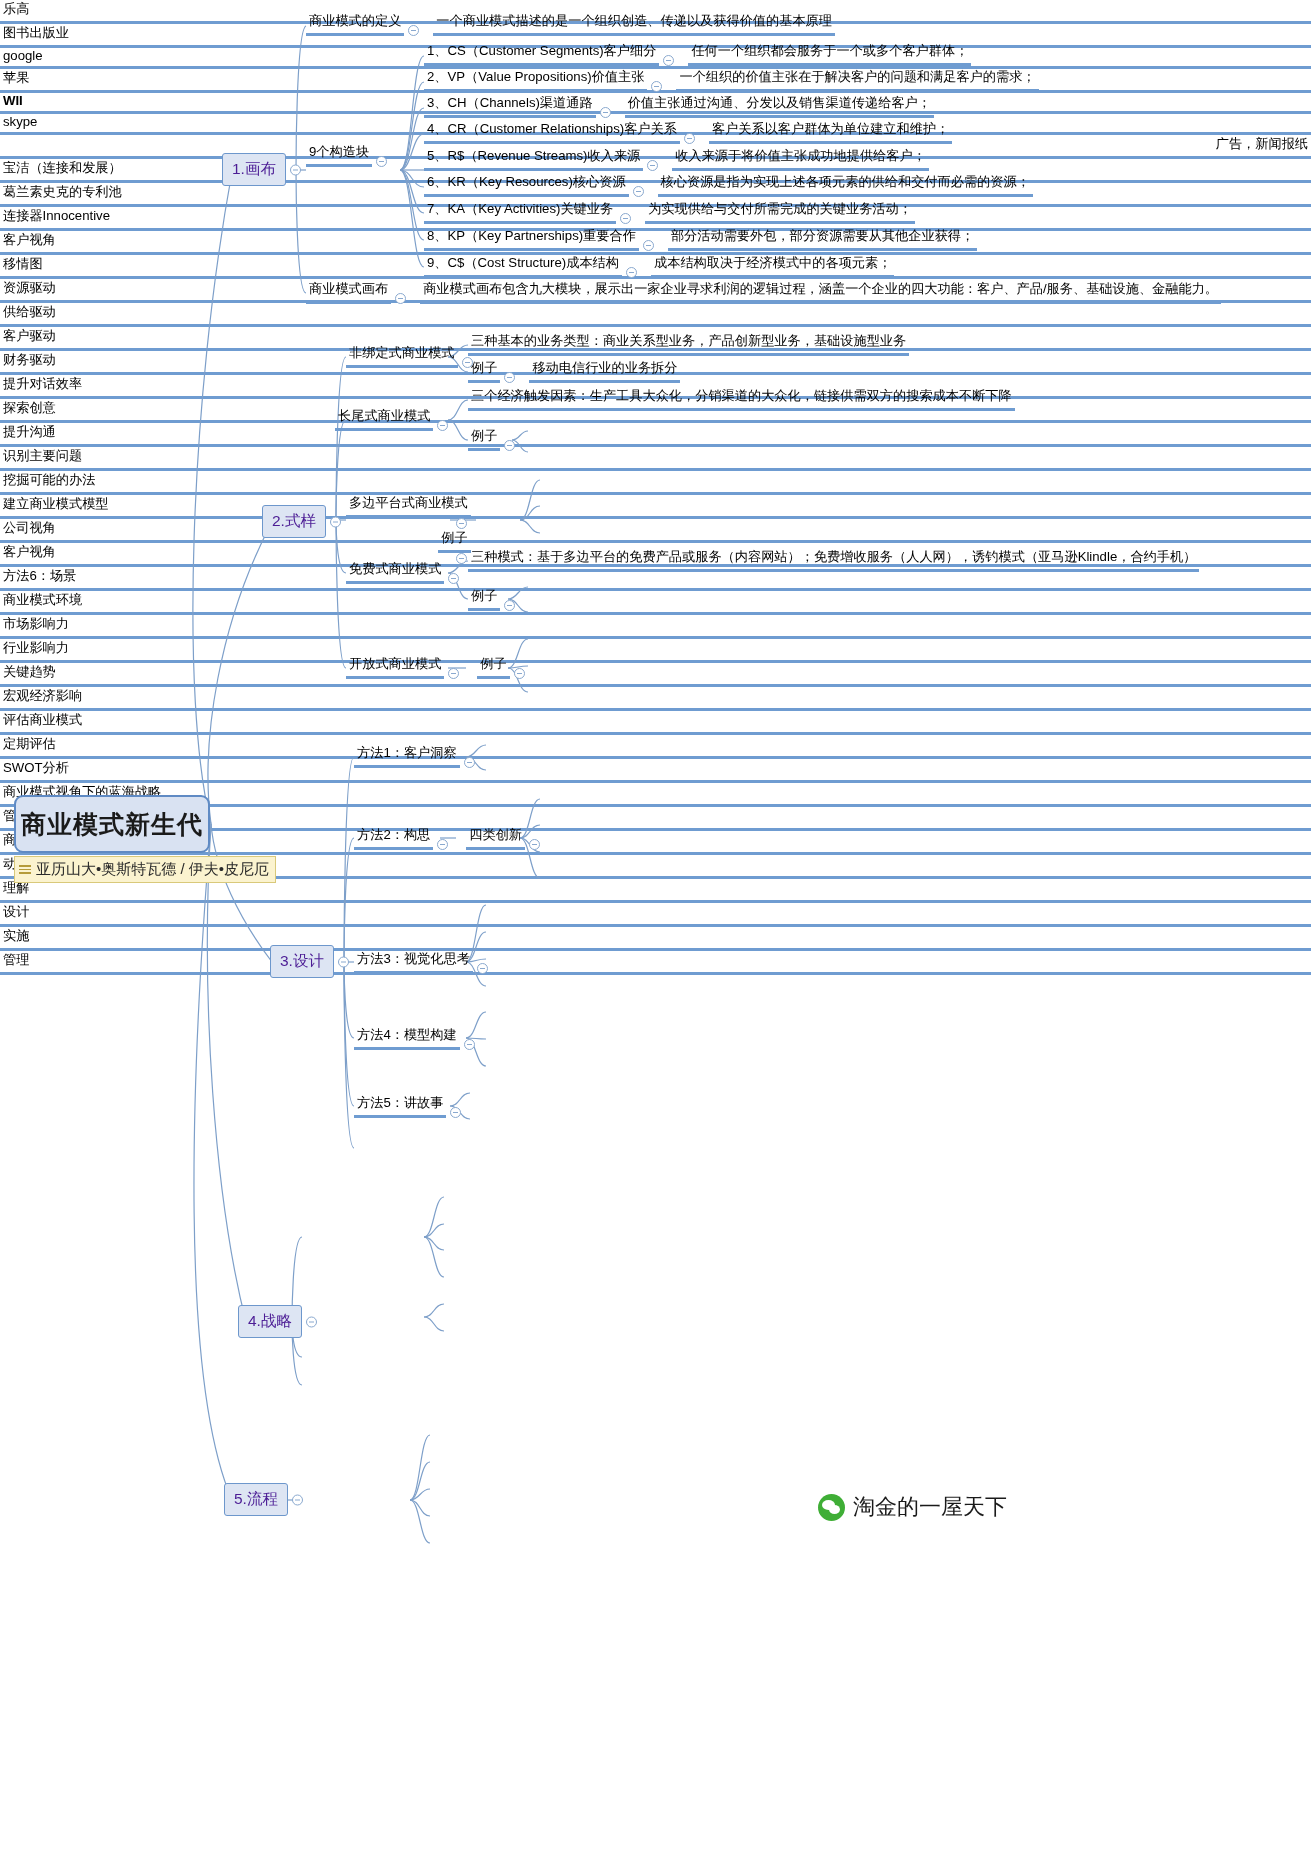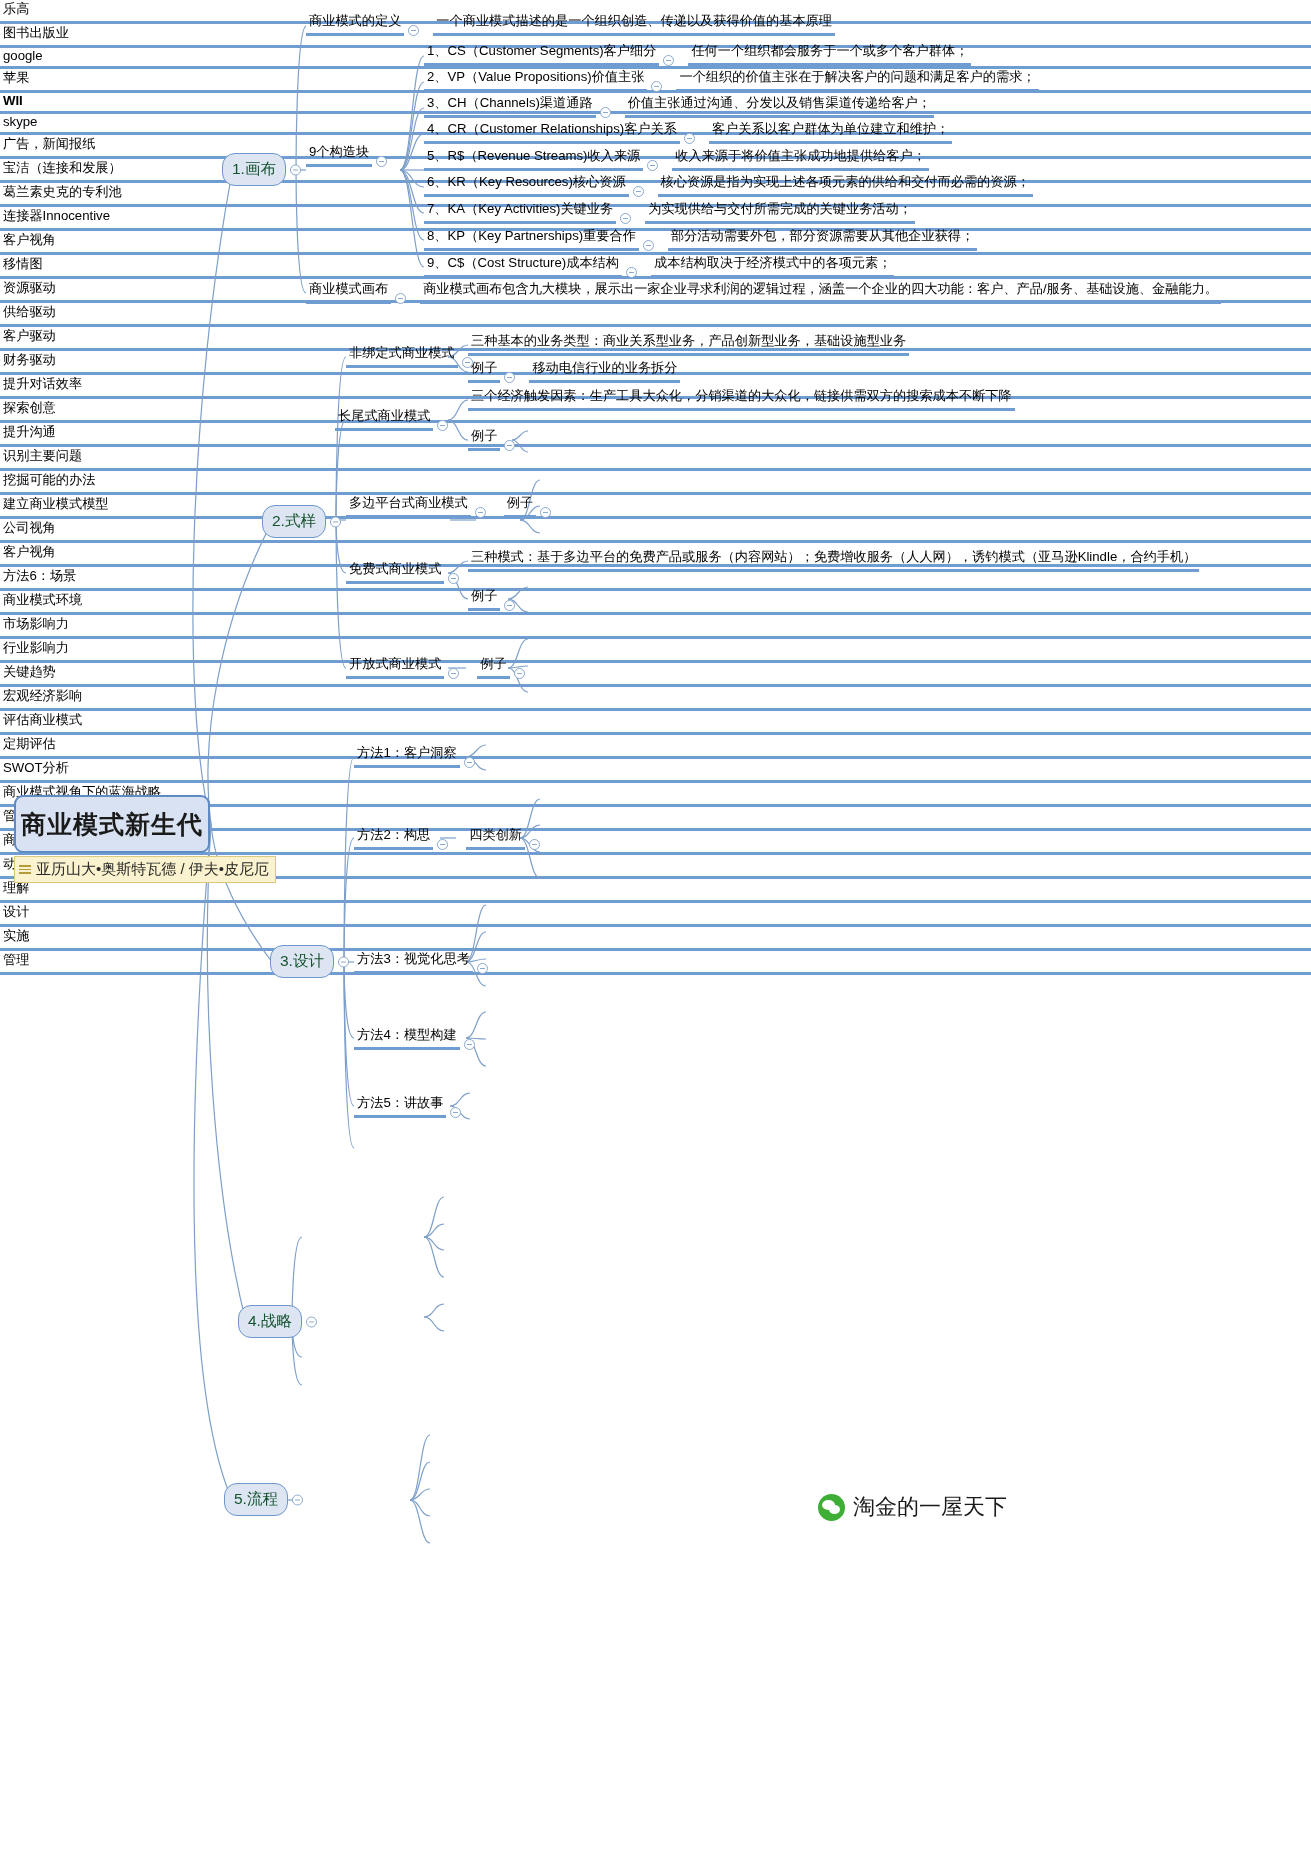--- a/index.html
+++ b/index.html
@@ -67,24 +67,24 @@
     display: flex; align-items: center; gap: 5px;
   }
   .notebars { display: inline-block; width: 12px; }
   .notebars i { display: block; height: 1.5px; background: #b59b3a; margin: 2px 0; }
 
   
   .branch {
     position: absolute;
     background: #dde5f3;
     border: 1.6px solid #6d97cc;
-    border-radius: 13px;
+    border-radius: 3px;
     padding: 5px 9px;
     font-size: 15.5px;
-    color: #14532d;
+    color: #4c1d95;
   }
   .branch .toggle { position: absolute; right: -16px; top: 50%; transform: translateY(-50%); margin: 0; }
 
   
   .footer {
     position: absolute;
     left: 818px; top: 1492px;
     display: flex; align-items: center; gap: 8px;
     font-size: 22px; color: #1a1a1a; font-weight: 500;
   }
@@ -325,21 +325,21 @@
   <div class="rowwrap" style="left:468px; top:387px;">
     <span class="leaf">三个经济触发因素：生产工具大众化，分销渠道的大众化，链接供需双方的搜索成本不断下降</span>
   </div>
   <div class="rowwrap" style="left:468px; top:427px;">
     <span class="leaf">例子</span>
     <span class="toggle"></span>
   </div>
   <div class="leaf" style="left:528px; top:419px;">乐高</div>
   <div class="leaf" style="left:528px; top:440px;">图书出版业</div>
 
-  <div class="rowwrap" style="left:346px; top:494px;">
+  <div class="rowwrap" style="left:346px; top:494px;flex-direction:column;">
     <span class="leaf">多边平台式商业模式</span>
     <span class="toggle"></span>
     <span class="leaf" style="margin-left:14px;">例子</span>
     <span class="toggle"></span>
   </div>
   <div class="leaf" style="left:540px; top:468px;">google</div>
   <div class="leaf" style="left:540px; top:494px;">苹果</div>
   <div class="leaf" style="left:540px; top:521px;font-weight:bold;">WII</div>
 
   <div class="rowwrap" style="left:346px; top:560px;">
@@ -347,21 +347,21 @@
     <span class="toggle"></span>
   </div>
   <div class="rowwrap" style="left:468px; top:548px;">
     <span class="leaf">三种模式：基于多边平台的免费产品或服务（内容网站）；免费增收服务（人人网），诱钓模式（亚马逊Klindle，合约手机）</span>
   </div>
   <div class="rowwrap" style="left:468px; top:587px;">
     <span class="leaf">例子</span>
     <span class="toggle"></span>
   </div>
   <div class="leaf" style="left:528px; top:575px;">skype</div>
-  <div class="leaf" style="left:528px; top:600px;">广告，新闻报纸</div>
+  <div class="leaf" style="left:528px; top:600px;text-align:right;">广告，新闻报纸</div>
 
   <div class="rowwrap" style="left:346px; top:655px;">
     <span class="leaf">开放式商业模式</span>
     <span class="toggle"></span>
     <span class="leaf" style="margin-left:14px;">例子</span>
     <span class="toggle"></span>
   </div>
   <div class="leaf" style="left:528px; top:627px;">宝洁（连接和发展）</div>
   <div class="leaf" style="left:528px; top:654px;">葛兰素史克的专利池</div>
   <div class="leaf" style="left:528px; top:680px;">连接器Innocentive</div>

